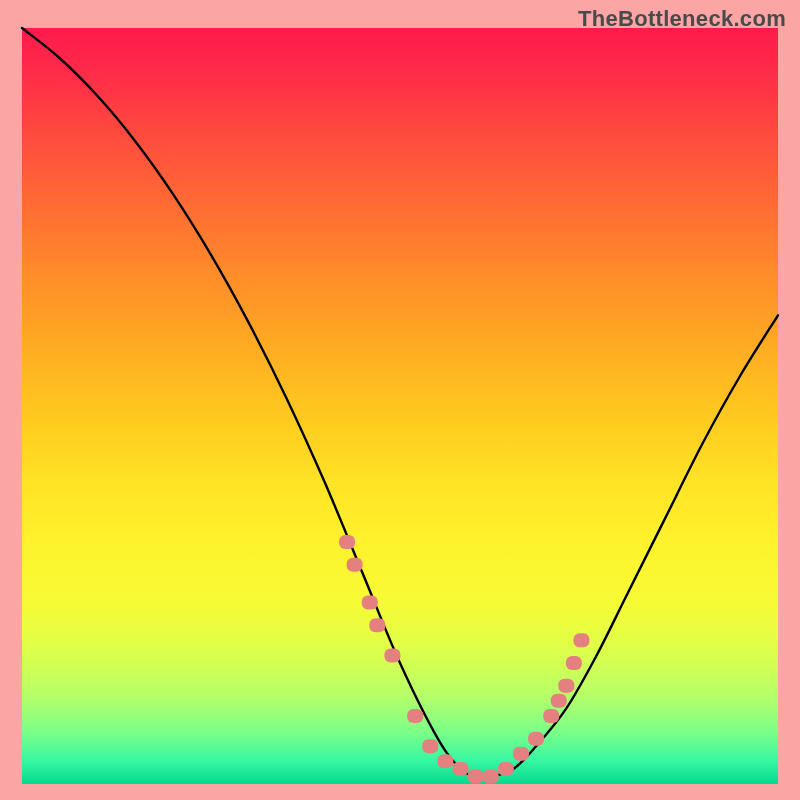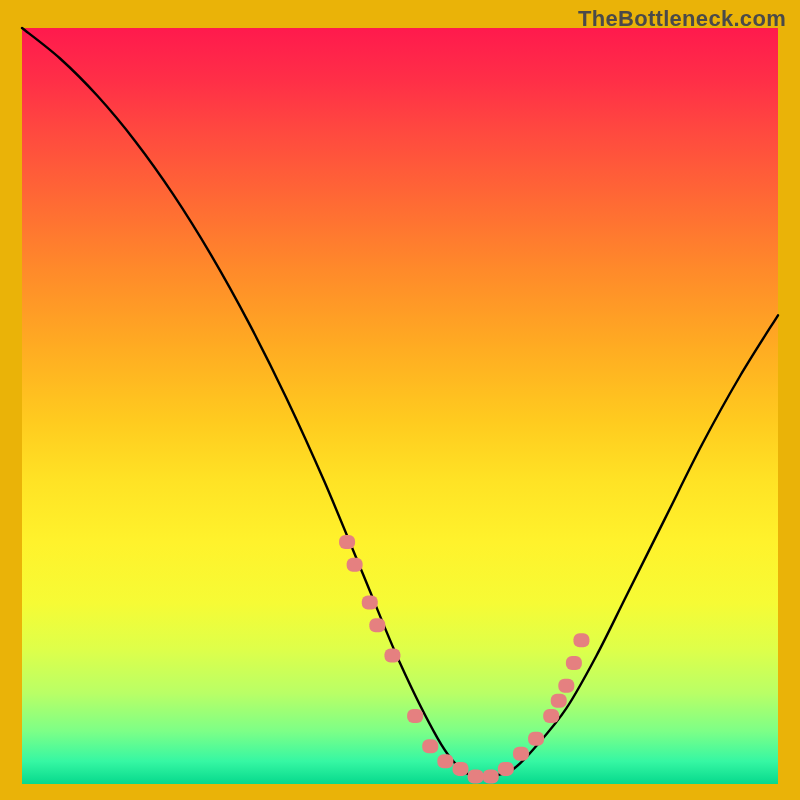--- a/index.html
+++ b/index.html
@@ -8,21 +8,21 @@
     width: 800px;
     height: 800px;
     background: #000;
     overflow: hidden;
     font-family: Arial, Helvetica, sans-serif;
   }
   .frame {
     position: relative;
     width: 800px;
     height: 800px;
-    background: #eab308;
+    background: #fca5a5;
   }
   .watermark {
     position: absolute;
     top: 6px;
     right: 14px;
     color: #4a4a4a;
     font-size: 22px;
     font-weight: 600;
     letter-spacing: 0.3px;
     z-index: 10;

